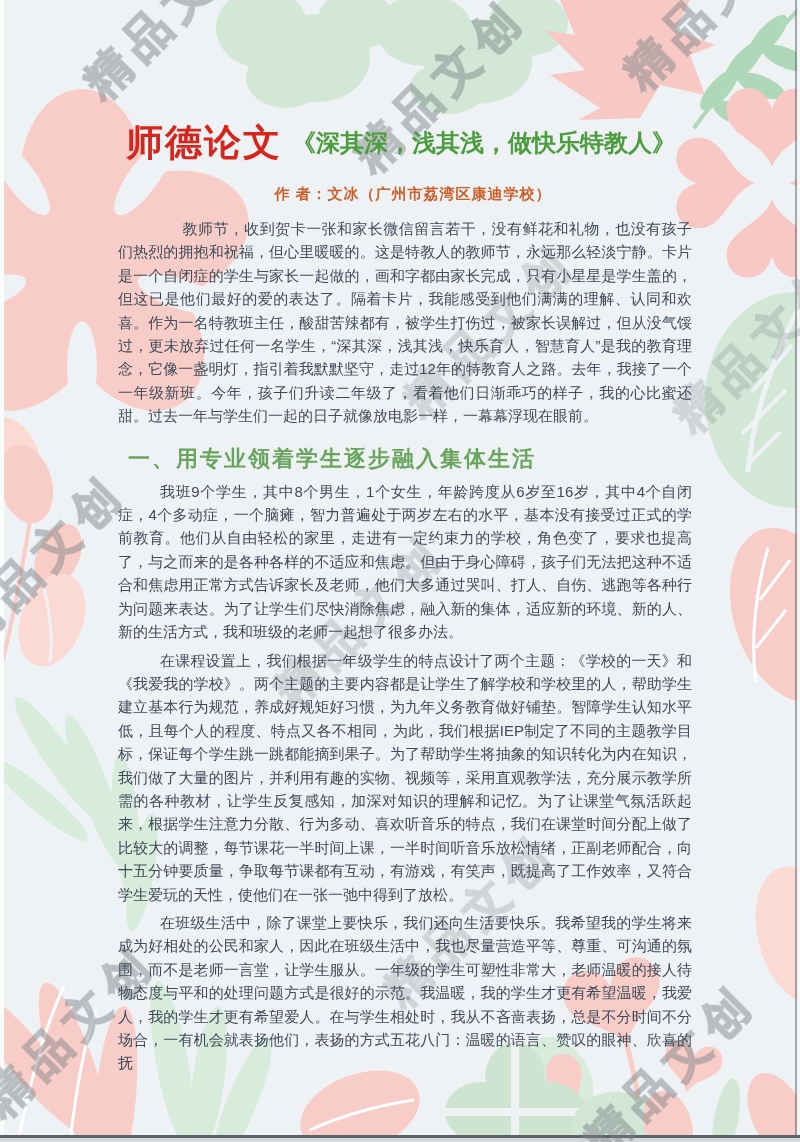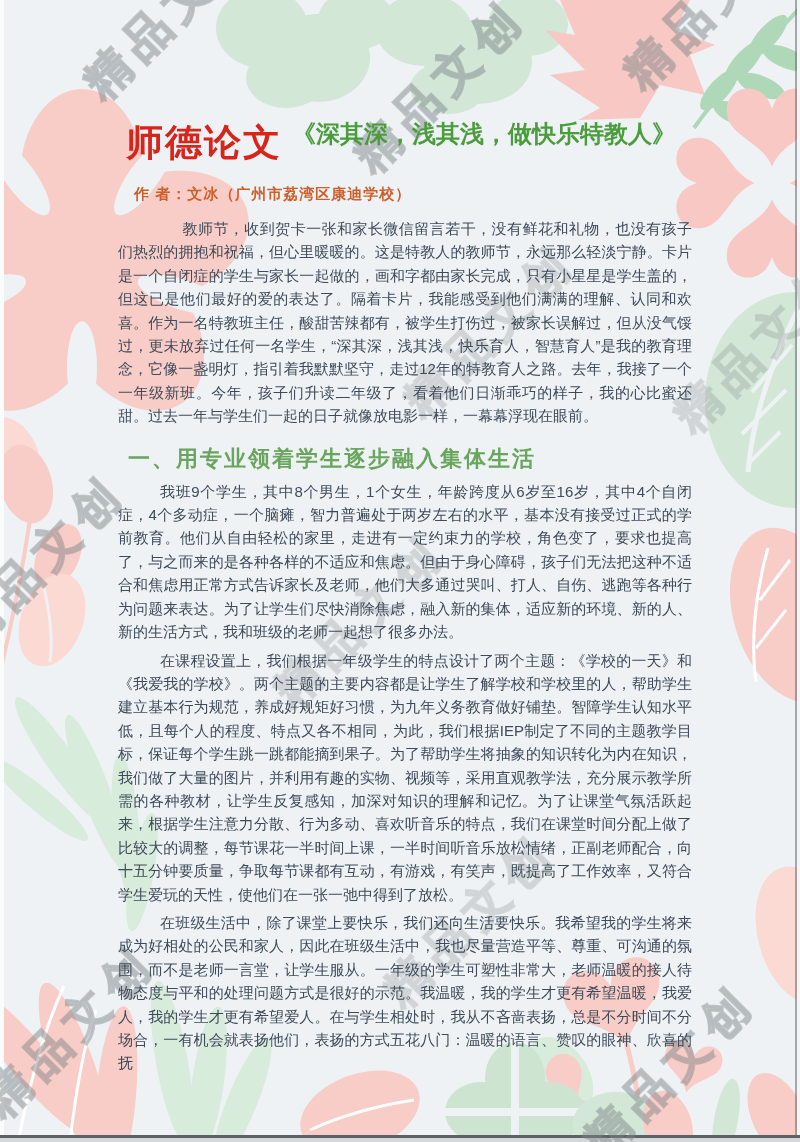--- a/index.html
+++ b/index.html
@@ -9,24 +9,24 @@
   }
   .decor{position:absolute;left:0;top:0;pointer-events:none;}
   .wm{
     position:absolute;font-weight:bold;font-size:46px;letter-spacing:9px;
     white-space:nowrap;transform:rotate(-45deg);
     color:rgba(125,130,136,0.10);
     -webkit-text-stroke:2px rgba(125,130,136,0.42);
   }
   .wm.faint{opacity:.55;}
   .content{position:absolute;left:118px;top:118px;width:574px;color:#3e4a5a;}
-  .title{display:flex;align-items:flex-start;gap:10px;margin:0 0 17px 8px;white-space:nowrap;}
+  .title{display:flex;align-items:center;gap:10px;margin:0 0 17px 8px;white-space:nowrap;}
   .title .red{font-size:37px;font-weight:bold;color:#d8251c;letter-spacing:2px;}
   .title .green{font-size:24px;font-weight:bold;color:#4a9c3d;}
-  .meta-author{margin:0 0 13px 16px;font-size:15px;font-weight:bold;color:#cd5f2c;letter-spacing:1px;}
+  .meta-author{margin:0 0 13px 16px;font-size:15px;font-weight:bold;color:#cd5f2c;letter-spacing:1px;text-align:center;}
   .meta-award{margin:0 0 8px 0;font-size:15px;font-weight:bold;color:#cd5f2c;letter-spacing:1px;}
   .para{margin:0 0 5px 0;font-size:15px;line-height:23.4px;text-align:justify;text-indent:2.8em;}
   .para.first{text-indent:4.3em;}
   .section-h{margin:16px 0 6px 10px;font-size:22px;font-weight:bold;color:#69a55e;letter-spacing:2px;}
   .edge-left{position:absolute;left:0;top:0;width:4px;height:100%;background:#fafbfb;}
   .edge-right-line{position:absolute;right:3px;top:0;width:2px;height:100%;background:rgba(90,94,98,.5);}
   .edge-right{position:absolute;right:0;top:0;width:3px;height:100%;background:#f3f5f6;}
   .edge-bottom-line{position:absolute;left:0;bottom:4px;width:100%;height:3px;background:#5d6165;}
   .edge-bottom{position:absolute;left:0;bottom:0;width:100%;height:4px;background:#d5d8da;}
 </style>

